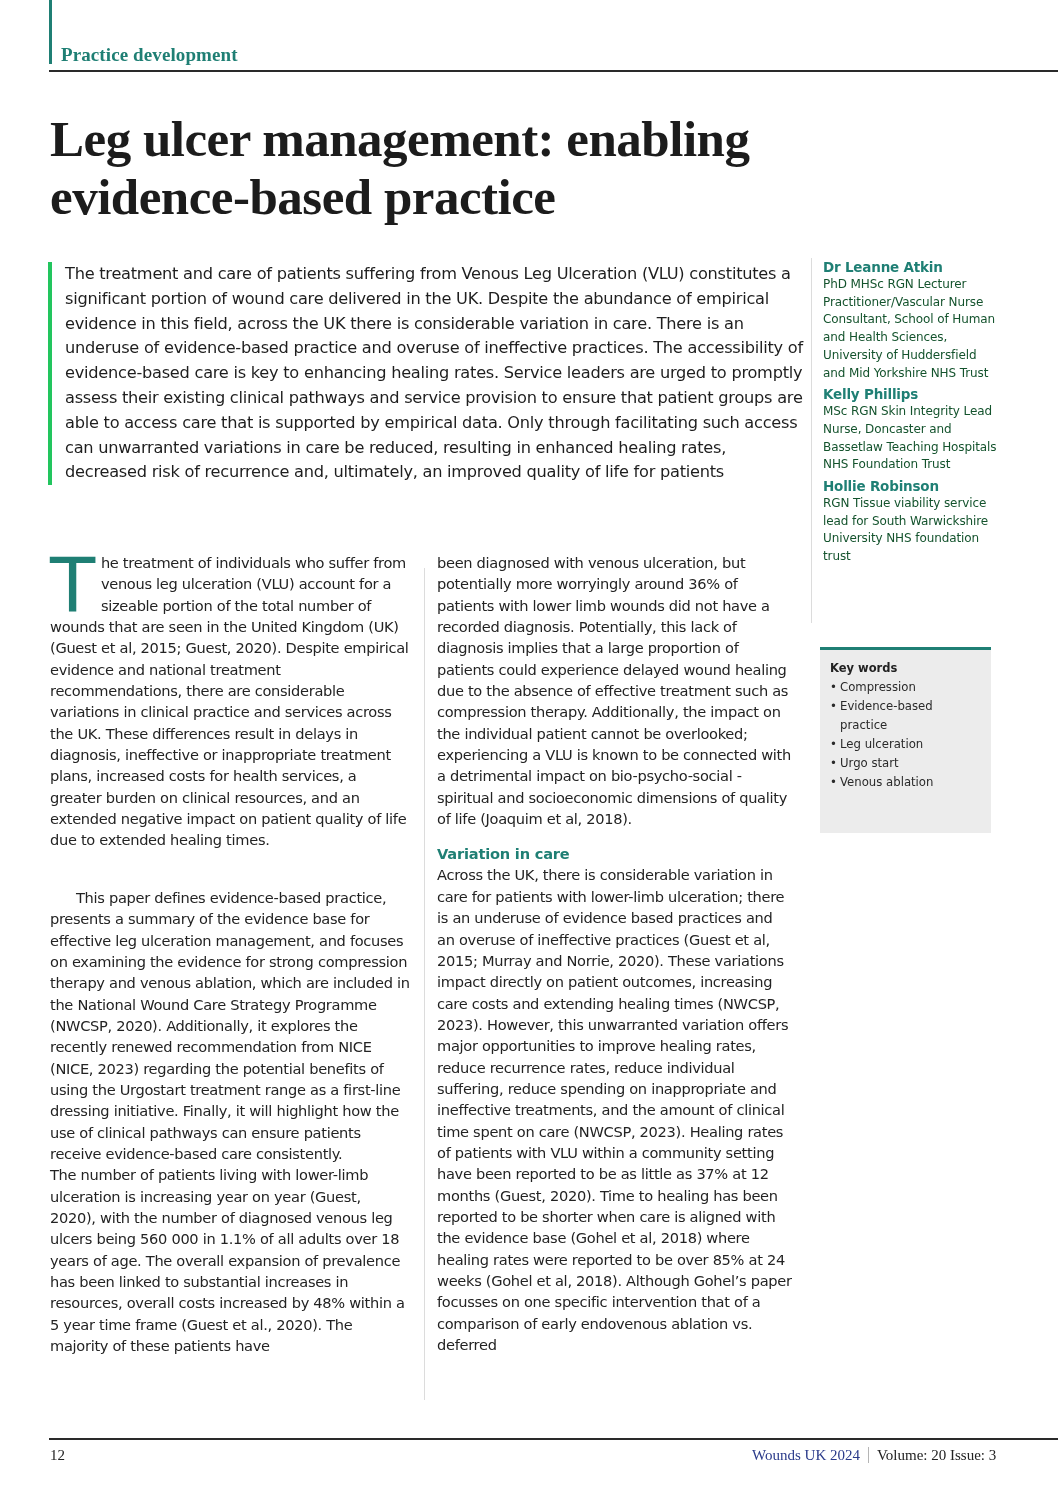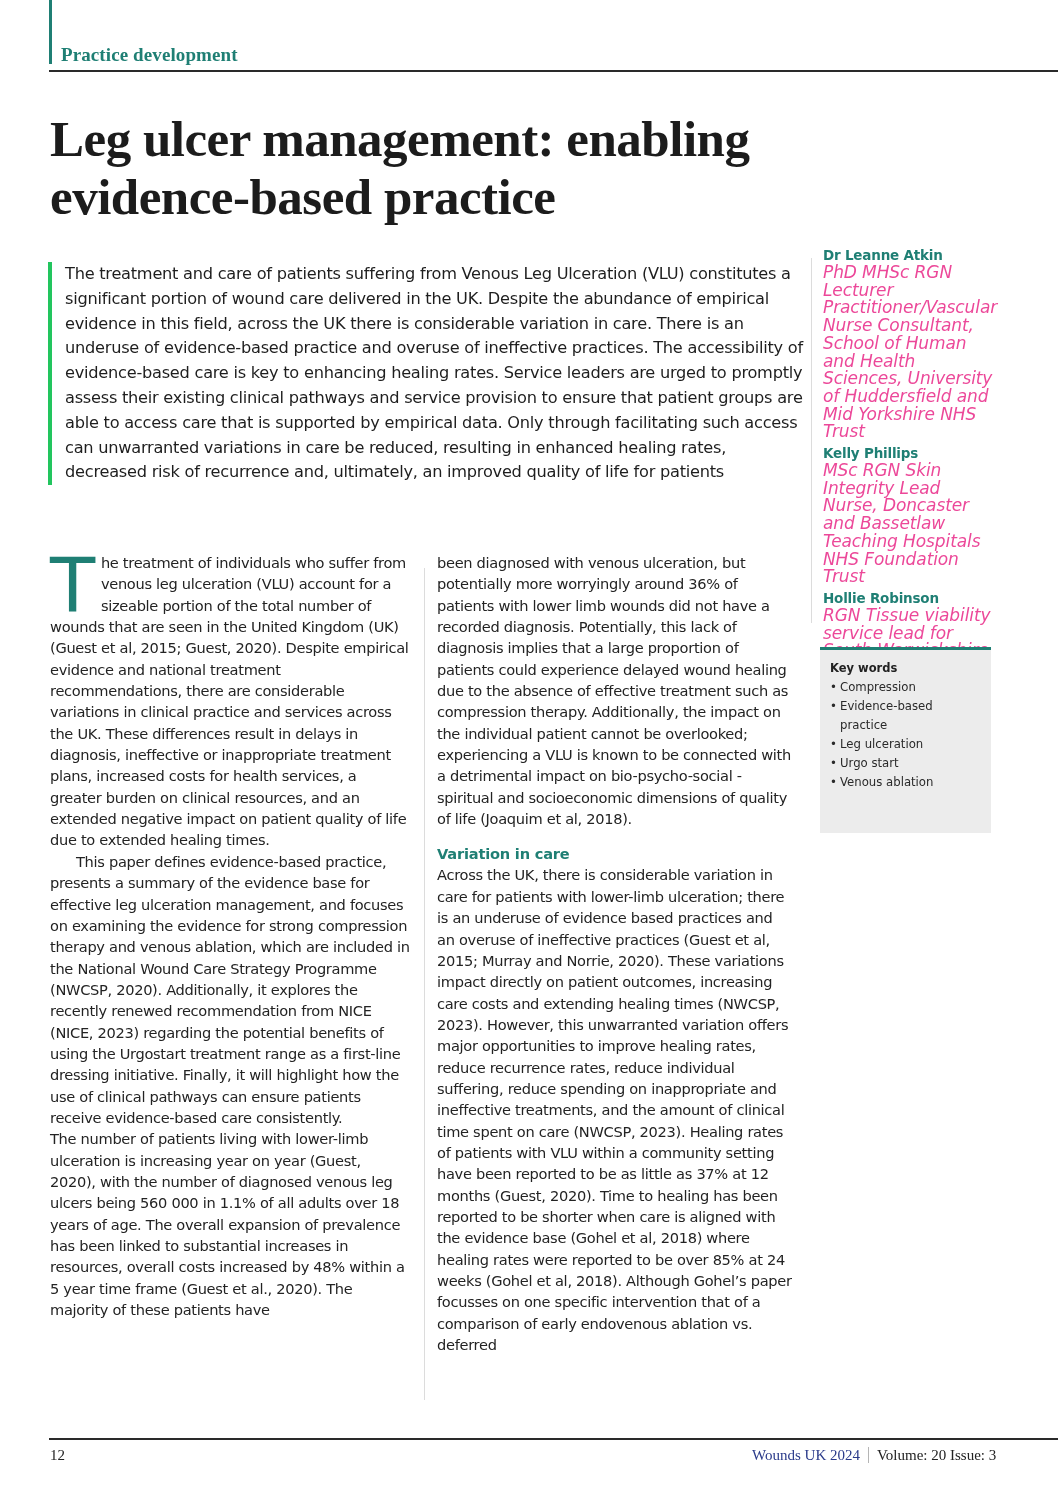--- a/index.html
+++ b/index.html
@@ -7,34 +7,34 @@
 
     .section-bar { position: absolute; left: 49px; top: 0; width: 3px; height: 64px; background: #1f7f74; }
     .section-label { position: absolute; left: 61px; top: 44px; font-family: "Liberation Serif", serif; font-weight: bold; font-size: 19px; color: #1f7f74; letter-spacing: 0.1px; }
     .header-rule { position: absolute; left: 49px; top: 70px; width: 1009px; height: 2px; background: #2a2a2a; }
 
     .title { position: absolute; left: 50px; top: 110px; width: 800px; margin: 0; font-family: "Liberation Serif", serif; font-weight: bold; font-size: 51px; line-height: 58px; color: #1c1c1c; letter-spacing: -0.5px; }
 
     .abstract { position: absolute; left: 48px; top: 262px; width: 745px; border-left: 4px solid #22c55e; padding-left: 13px; font-family: "DejaVu Sans", sans-serif; font-size: 16.2px; line-height: 24.8px; color: #1e1e1e; letter-spacing: -0.25px; }
 
     .authors-divider { position: absolute; left: 811px; top: 258px; width: 1px; height: 365px; background: #dcdcdc; }
-    .authors { position: absolute; left: 823px; top: 246px; width: 175px; font-family: "DejaVu Sans", sans-serif; }
+    .authors { position: absolute; left: 823px; top: 258px; width: 175px; font-family: "DejaVu Sans", sans-serif; }
     .author-name { font-weight: bold; color: #1f7f74; font-size: 13.5px; line-height: 18px; margin-top: 0; letter-spacing: -0.2px; }
-    .author-affil { font-style: italic; font-size: 17px; line-height: 17.7px; color: #ec4899; margin-bottom: 3px; letter-spacing: -0.1px; }
+    .author-affil { font-size: 12px; line-height: 17.7px; color: #14532d; margin-bottom: 3px; letter-spacing: -0.1px; }
 
     .keywords { position: absolute; left: 820px; top: 647px; width: 171px; height: 186px; background: #ececec; border-top: 3px solid #1f7f74; box-sizing: border-box; padding: 10px 10px 0 10px; font-family: "DejaVu Sans", sans-serif; }
     .kw-title { font-weight: bold; font-size: 11.5px; line-height: 17px; color: #222; }
     .kw-list { list-style: none; margin: 1px 0 0 0; padding: 0; }
     .kw-list li { position: relative; padding-left: 10px; font-size: 11.7px; line-height: 18.3px; color: #2a2a2a; margin-bottom: 1px; }
     .kw-list li .bullet { position: absolute; left: 0; top: 0; }
 
     .col-divider { position: absolute; width: 1px; background: #dcdcdc; }
     .col { position: absolute; width: 360px; font-family: "DejaVu Sans", sans-serif; font-size: 14.6px; line-height: 21.35px; color: #232323; letter-spacing: -0.3px; }
     .col p { margin: 0; }
-    .col .indent { text-indent: 26px; }
+    .col .indent { text-indent: 26px; margin-top: 36px; }
     .col h3 { margin: 14px 0 0 0; font-size: 14.6px; line-height: 21px; color: #1f7f74; font-weight: bold; letter-spacing: -0.2px; }
     .dropcap { float: left; font-family: "DejaVu Sans", sans-serif; font-size: 74px; line-height: 58px; color: #1f7f74; margin: 4px 6px -4px 0; font-weight: normal; }
 
     .footer-rule { position: absolute; left: 49px; top: 1438px; width: 1009px; height: 1.5px; background: #2a2a2a; }
     .page-number { position: absolute; left: 50px; top: 1447px; font-family: "Liberation Serif", serif; font-size: 15px; color: #222; }
     .footer-right { position: absolute; left: 752px; top: 1447px; font-family: "Liberation Serif", serif; font-size: 15px; color: #222; white-space: nowrap; }
     .journal-name { color: #2a3a8a; }
     .footer-sep { display: inline-block; width: 1px; height: 16px; background: #b5b5b5; margin: 0 8px; vertical-align: -3px; }
   </style>
 </head>

